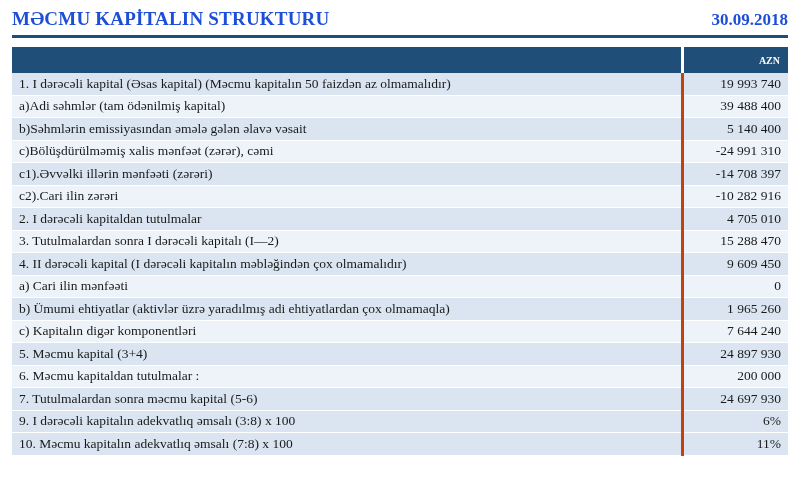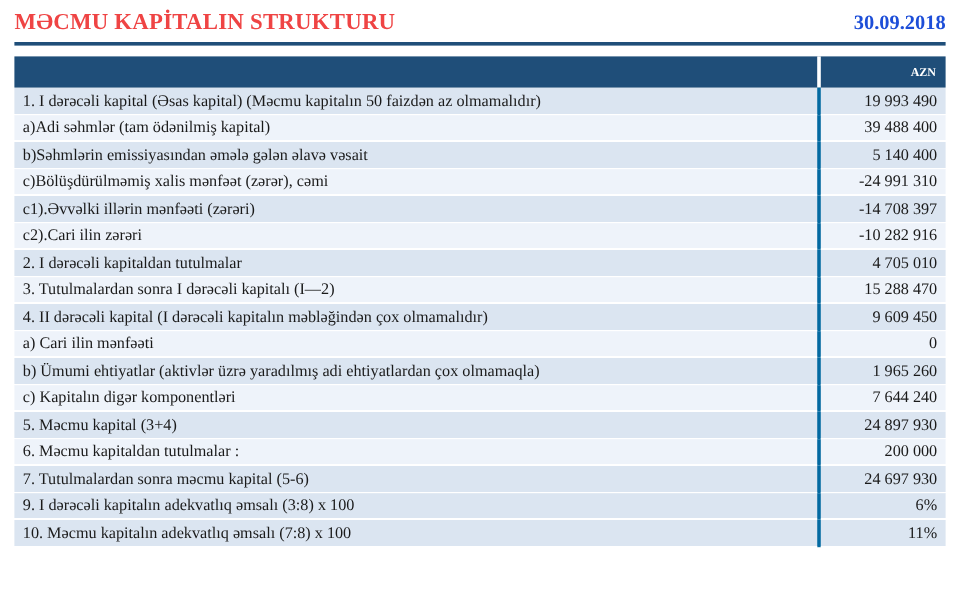--- a/index.html
+++ b/index.html
@@ -22,21 +22,21 @@
   }
   .header {
     display: flex;
     align-items: baseline;
     justify-content: space-between;
     padding: 8px 12px 0 12px;
   }
   .header-title {
     font-size: 19px;
     font-weight: bold;
-    color: #ef4444;
+    color: #1d4ed8;
     letter-spacing: 0.2px;
   }
   .header-date {
     font-size: 17px;
     font-weight: bold;
     color: #1d4ed8;
   }
   .rule {
     height: 3px;
     background: #1f4e79;
@@ -68,21 +68,21 @@
   table.report tbody td {
     height: 21.5px;
     padding: 0 7px;
     vertical-align: middle;
     border-bottom: 1px solid #ffffff;
     white-space: nowrap;
     overflow: hidden;
   }
   td.label {
     text-align: left;
-    border-right: 3px solid #0369a1;
+    border-right: 3px solid #c2410c;
   }
   td.value {
     text-align: right;
   }
   tr.band-a td { background: #dbe5f1; }
   tr.band-b td { background: #eef3fa; }
   tr.total td {
     font-weight: normal;
     background: #dbe5f1;
   }
@@ -107,21 +107,21 @@
     </colgroup>
     <thead>
       <tr>
         <th class="lab"></th>
         <th class="val">AZN</th>
       </tr>
     </thead>
     <tbody id="table-body">
         <tr class="band-a">
           <td class="label">1. I dərəcəli kapital (Əsas kapital) (Məcmu kapitalın 50 faizdən  az olmamalıdır)</td>
-          <td class="value">19 993 490</td>
+          <td class="value">19 993 740</td>
         </tr>
         <tr class="band-b">
           <td class="label">a)Adi səhmlər (tam ödənilmiş kapital)</td>
           <td class="value">39 488 400</td>
         </tr>
         <tr class="band-a">
           <td class="label">b)Səhmlərin emissiyasından əmələ gələn  əlavə vəsait</td>
           <td class="value">5 140 400</td>
         </tr>
         <tr class="band-b">

